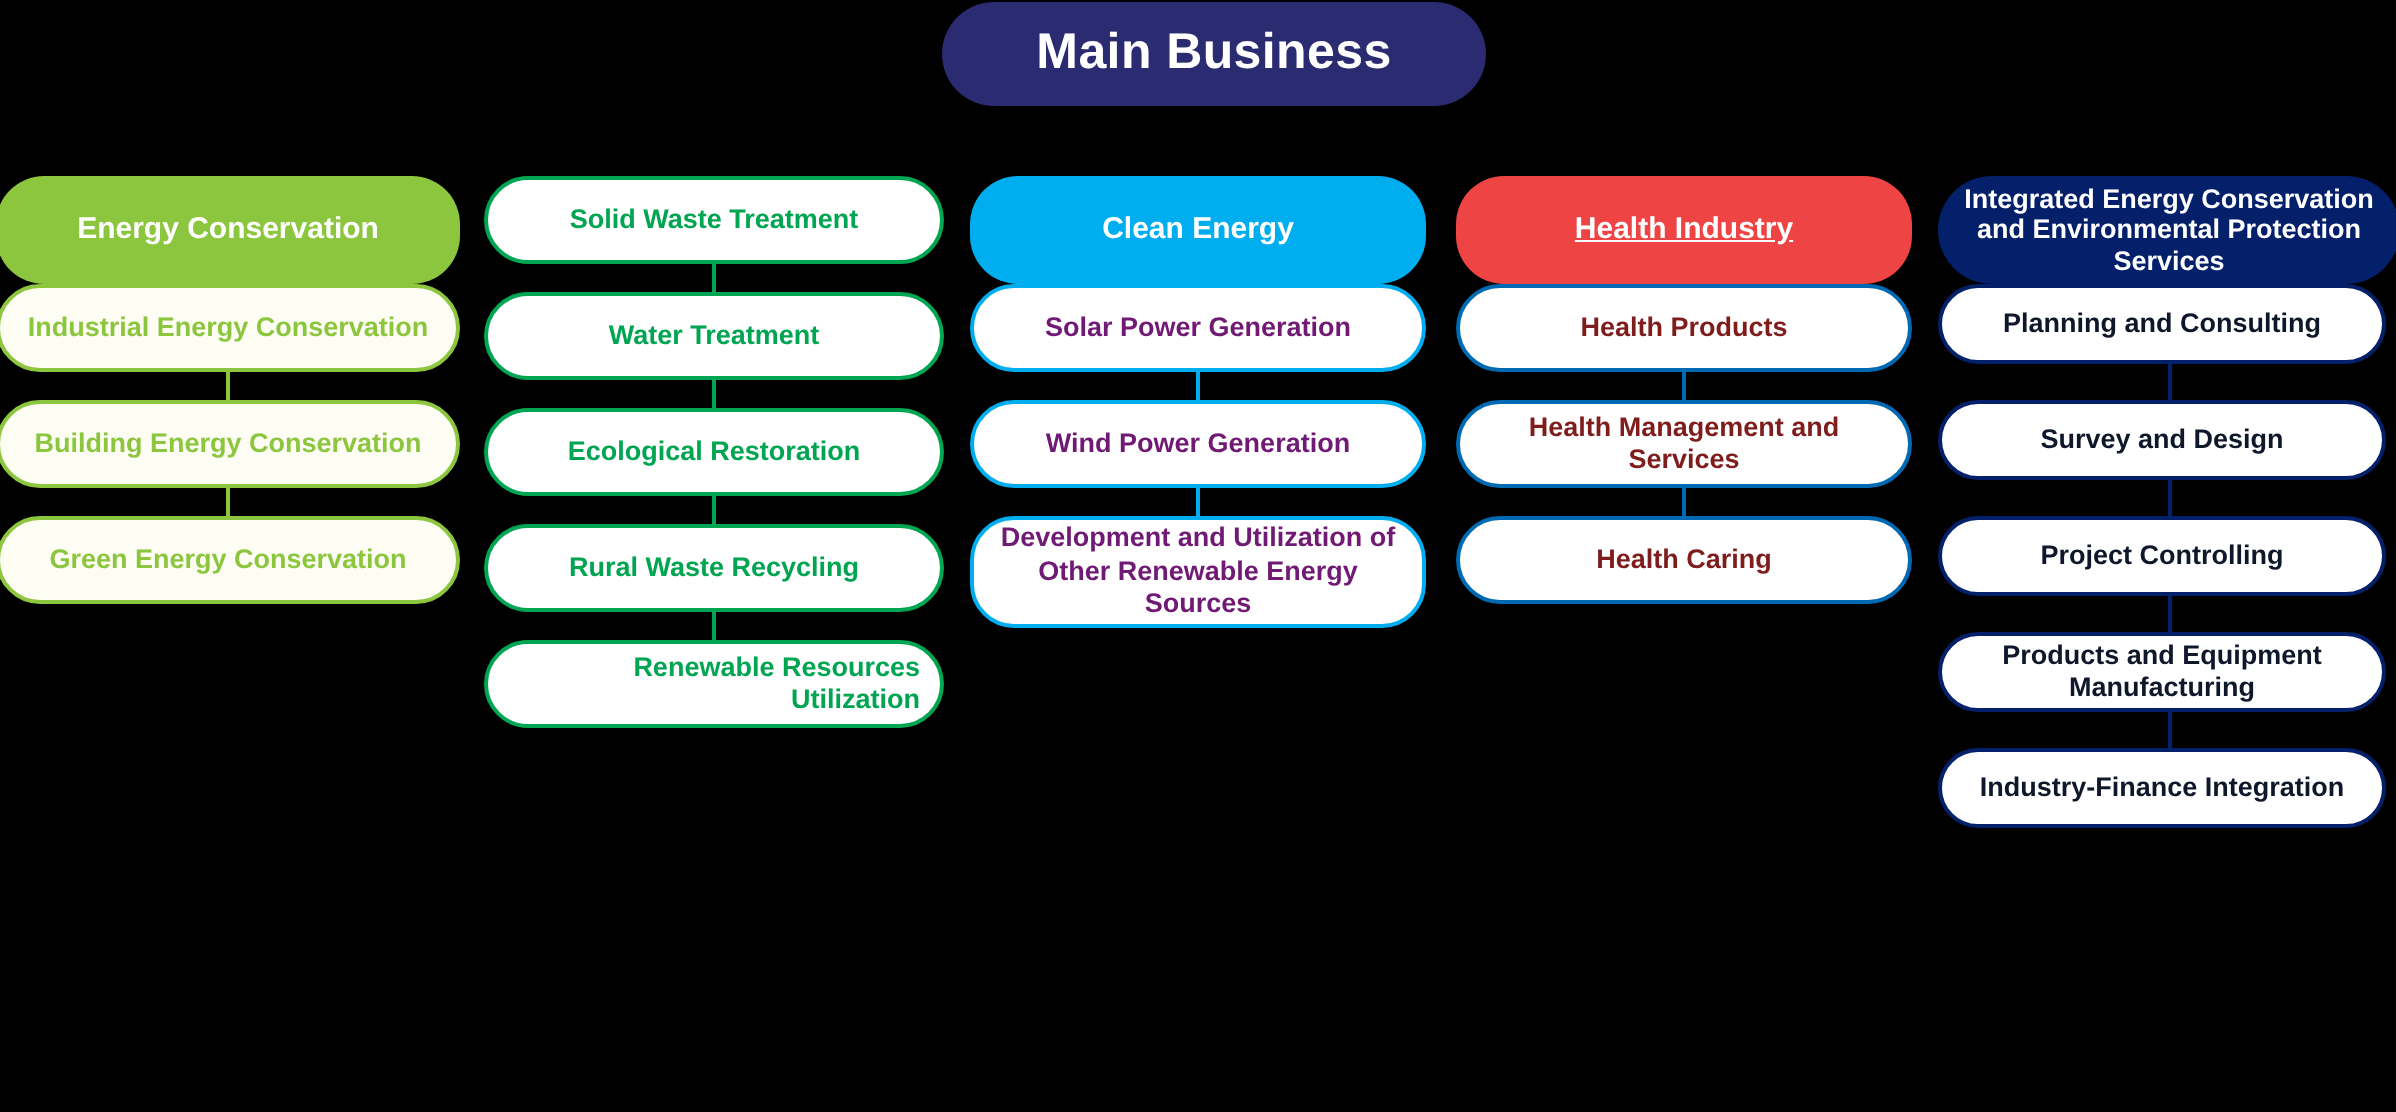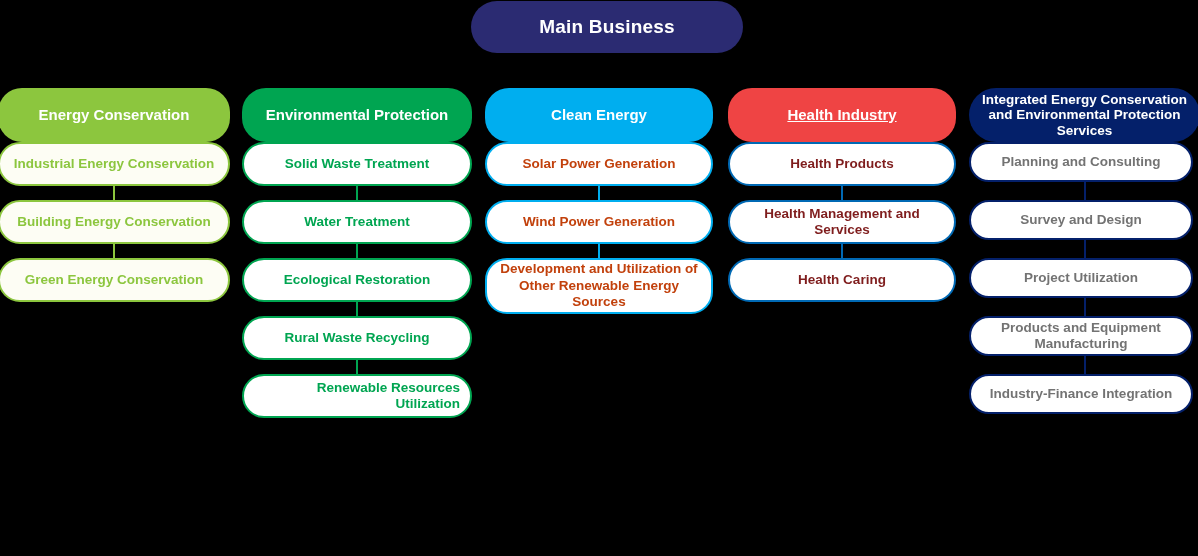--- a/index.html
+++ b/index.html
@@ -28,21 +28,21 @@
     left: 471px;
     top: 1px;
     width: 272px;
     height: 52px;
     background: #2b2b72;
     border-radius: 26px;
     display: flex;
     align-items: center;
     justify-content: center;
     color: #ffffff;
-    font-size: 19px;
+    font-size: 25px;
     font-weight: bold;
     letter-spacing: 0.2px;
     box-sizing: border-box;
     text-align: center;
     line-height: 1.1;
   }
 
   
   .columns {
     position: absolute;
@@ -133,21 +133,21 @@
     text-align: right;
   }
 
   
   #col-3 { left: 485px; width: 228px; }
   #col-3 .col-head { background: #00aeef; width: 228px; height: 54px; }
   #col-3 .spine { background: #00aeef; }
   #col-3 .item {
     background: #ffffff;
     border-color: #00aeef;
-    color: #c2410c;
+    color: #701a75;
     width: 228px;
     height: 44px;
   }
   #col-3 .item.tall { height: 56px; }
 
   
   #col-4 { left: 728px; width: 228px; }
   #col-4 .col-head { background: #ef4444; width: 228px; height: 54px; text-decoration: underline; }
   #col-4 .spine { background: #0069b4; }
   #col-4 .item {
@@ -164,21 +164,21 @@
     background: #04206a;
     width: 231px;
     height: 54px;
     font-size: 13.5px;
     border-radius: 27px;
   }
   #col-5 .spine { background: #04206a; }
   #col-5 .item {
     background: #ffffff;
     border-color: #04206a;
-    color: #737373;
+    color: #0f172a;
     width: 224px;
     height: 40px;
     margin-bottom: 18px;
   }
 </style>
 </head>
 <body>
 
 <div id="root">
 
@@ -190,21 +190,20 @@
       <div class="col-head">Energy Conservation</div>
       <div class="stack">
         <div class="spine"></div>
         <div class="item">Industrial Energy Conservation</div>
         <div class="item">Building Energy Conservation</div>
         <div class="item">Green Energy Conservation</div>
       </div>
     </div>
 
     <div class="column" id="col-2">
-      <div class="col-head">Environmental Protection</div>
       <div class="stack">
         <div class="spine"></div>
         <div class="item">Solid Waste Treatment</div>
         <div class="item">Water Treatment</div>
         <div class="item">Ecological Restoration</div>
         <div class="item">Rural Waste Recycling</div>
         <div class="item">Renewable Resources Utilization</div>
       </div>
     </div>
 
@@ -227,20 +226,20 @@
         <div class="item">Health Caring</div>
       </div>
     </div>
 
     <div class="column" id="col-5">
       <div class="col-head">Integrated Energy Conservation and Environmental Protection Services</div>
       <div class="stack">
         <div class="spine"></div>
         <div class="item">Planning and Consulting</div>
         <div class="item">Survey and Design</div>
-        <div class="item">Project Utilization</div>
+        <div class="item">Project Controlling</div>
         <div class="item">Products and Equipment Manufacturing</div>
         <div class="item">Industry-Finance Integration</div>
       </div>
     </div>
 
   </div>
 </div>
 
 </body></html>

